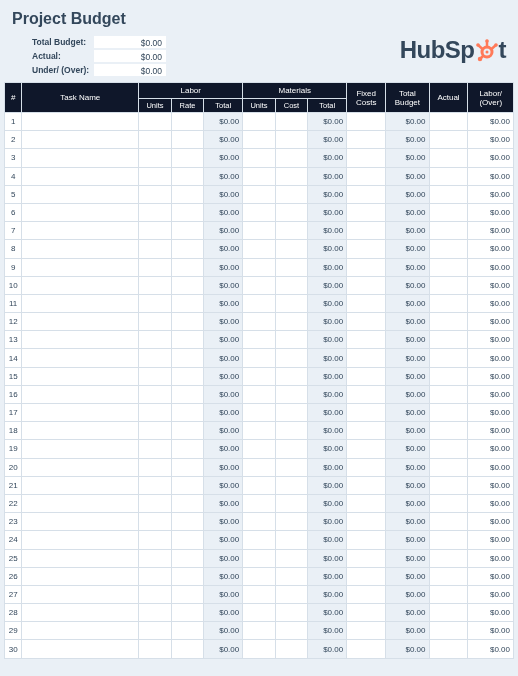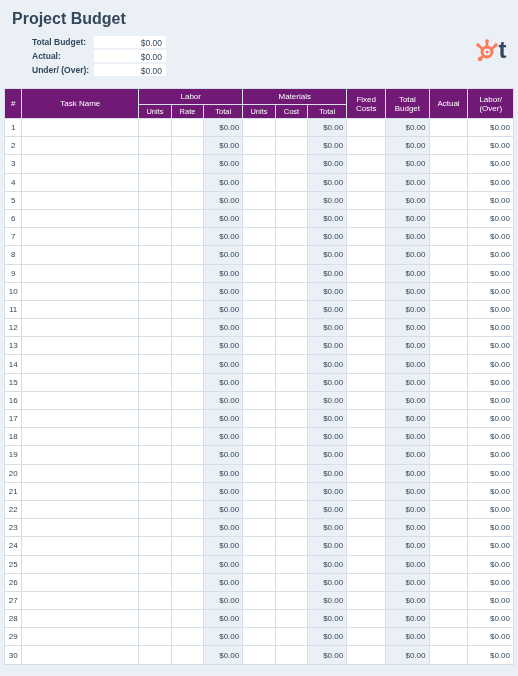--- a/index.html
+++ b/index.html
@@ -1,33 +1,33 @@
 <!DOCTYPE html>
 <html><head>
 <meta charset="utf-8">
 <style>
 * { box-sizing: border-box; margin: 0; padding: 0; }
 body { font-family: Arial, Helvetica, sans-serif; background: #EAF0F6; width: 518px; height: 676px; overflow: hidden; color: #33475B; }
-.header { padding: 10px 12px 12px 12px; }
+.header { padding: 10px 12px 6px 12px; }
 .title { font-size: 16px; font-weight: bold; color: #33475B; margin-bottom: 8px; }
 .meta-row { display: flex; gap: 20px; align-items: flex-start; }
 .meta-col { display: flex; flex-direction: column; gap: 2px; }
 .field { display: flex; align-items: center; gap: 4px; font-size: 8.5px; }
 .field label { width: 56px; font-weight: bold; color: #33475B; }
 .field input { width: 68px; height: 12px; border: 1px solid #fff; background: #fff; font-size: 8px; padding: 0 2px; }
 .totals label { width: 58px; font-weight: bold; }
 .totals .val { width: 72px; text-align: right; border: 1px solid #fff; background: #fff; height: 12px; line-height: 12px; padding-right: 3px; font-size: 8.5px; }
 .logo { margin-left: auto; display: flex; align-items: center; font-size: 24px; font-weight: bold; color: #33475B; letter-spacing: -0.5px; }
 .logo .gear { color: #FF7A59; display: inline-flex; align-items: center; }
 .logo svg { width: 24px; height: 24px; }
 
 .table-wrap { padding: 0 4px; }
 table { border-collapse: collapse; width: 100%; table-layout: fixed; }
 th, td { border: 1px solid #D6DFE8; font-size: 8px; padding: 0; }
-thead th { background: #701a75; color: #fff; font-weight: normal; text-align: center; vertical-align: middle; height: 16px; }
+thead th { background: #0f172a; color: #fff; font-weight: normal; text-align: center; vertical-align: middle; height: 16px; }
 thead tr.top th { height: 16px; }
 thead tr.sub th { height: 14px; font-size: 7.5px; }
 tbody td { background: #fff; height: 18.2px; text-align: right; padding: 0 3px; vertical-align: middle; }
 tbody td.num { text-align: center; }
 tbody td.name { text-align: left; }
 tbody td.hl { background: #EAF0F6; }
 col.c-num { width: 16px; }
 col.c-name { width: 108px; }
 col.c-h { width: 30px; }
 col.c-r { width: 30px; }
@@ -56,20 +56,21 @@
       <div class="field">
         <label>Actual:</label>
         <div class="val">$0.00</div>
       </div>
       <div class="field">
         <label>Under/ (Over):</label>
         <div class="val">$0.00</div>
       </div>
     </div>
     <div class="logo">
+      <span>HubSp</span>
         <span class="gear">
           <svg viewBox="0 0 24 24">
             <circle cx="12" cy="14" r="5" fill="none" stroke="#FF7A59" stroke-width="3"></circle>
             <circle cx="12" cy="14" r="1.5" fill="#FF7A59"></circle>
             <line x1="12" y1="9" x2="12" y2="3" stroke="#FF7A59" stroke-width="2.5" stroke-linecap="round"></line>
             <line x1="7.5" y1="11" x2="3" y2="7" stroke="#FF7A59" stroke-width="2.5" stroke-linecap="round"></line>
             <line x1="16.5" y1="11" x2="21" y2="7" stroke="#FF7A59" stroke-width="2.5" stroke-linecap="round"></line>
             <circle cx="12" cy="3" r="1.8" fill="#FF7A59"></circle>
             <circle cx="3" cy="7" r="1.8" fill="#FF7A59"></circle>
             <circle cx="21" cy="7" r="1.8" fill="#FF7A59"></circle>

